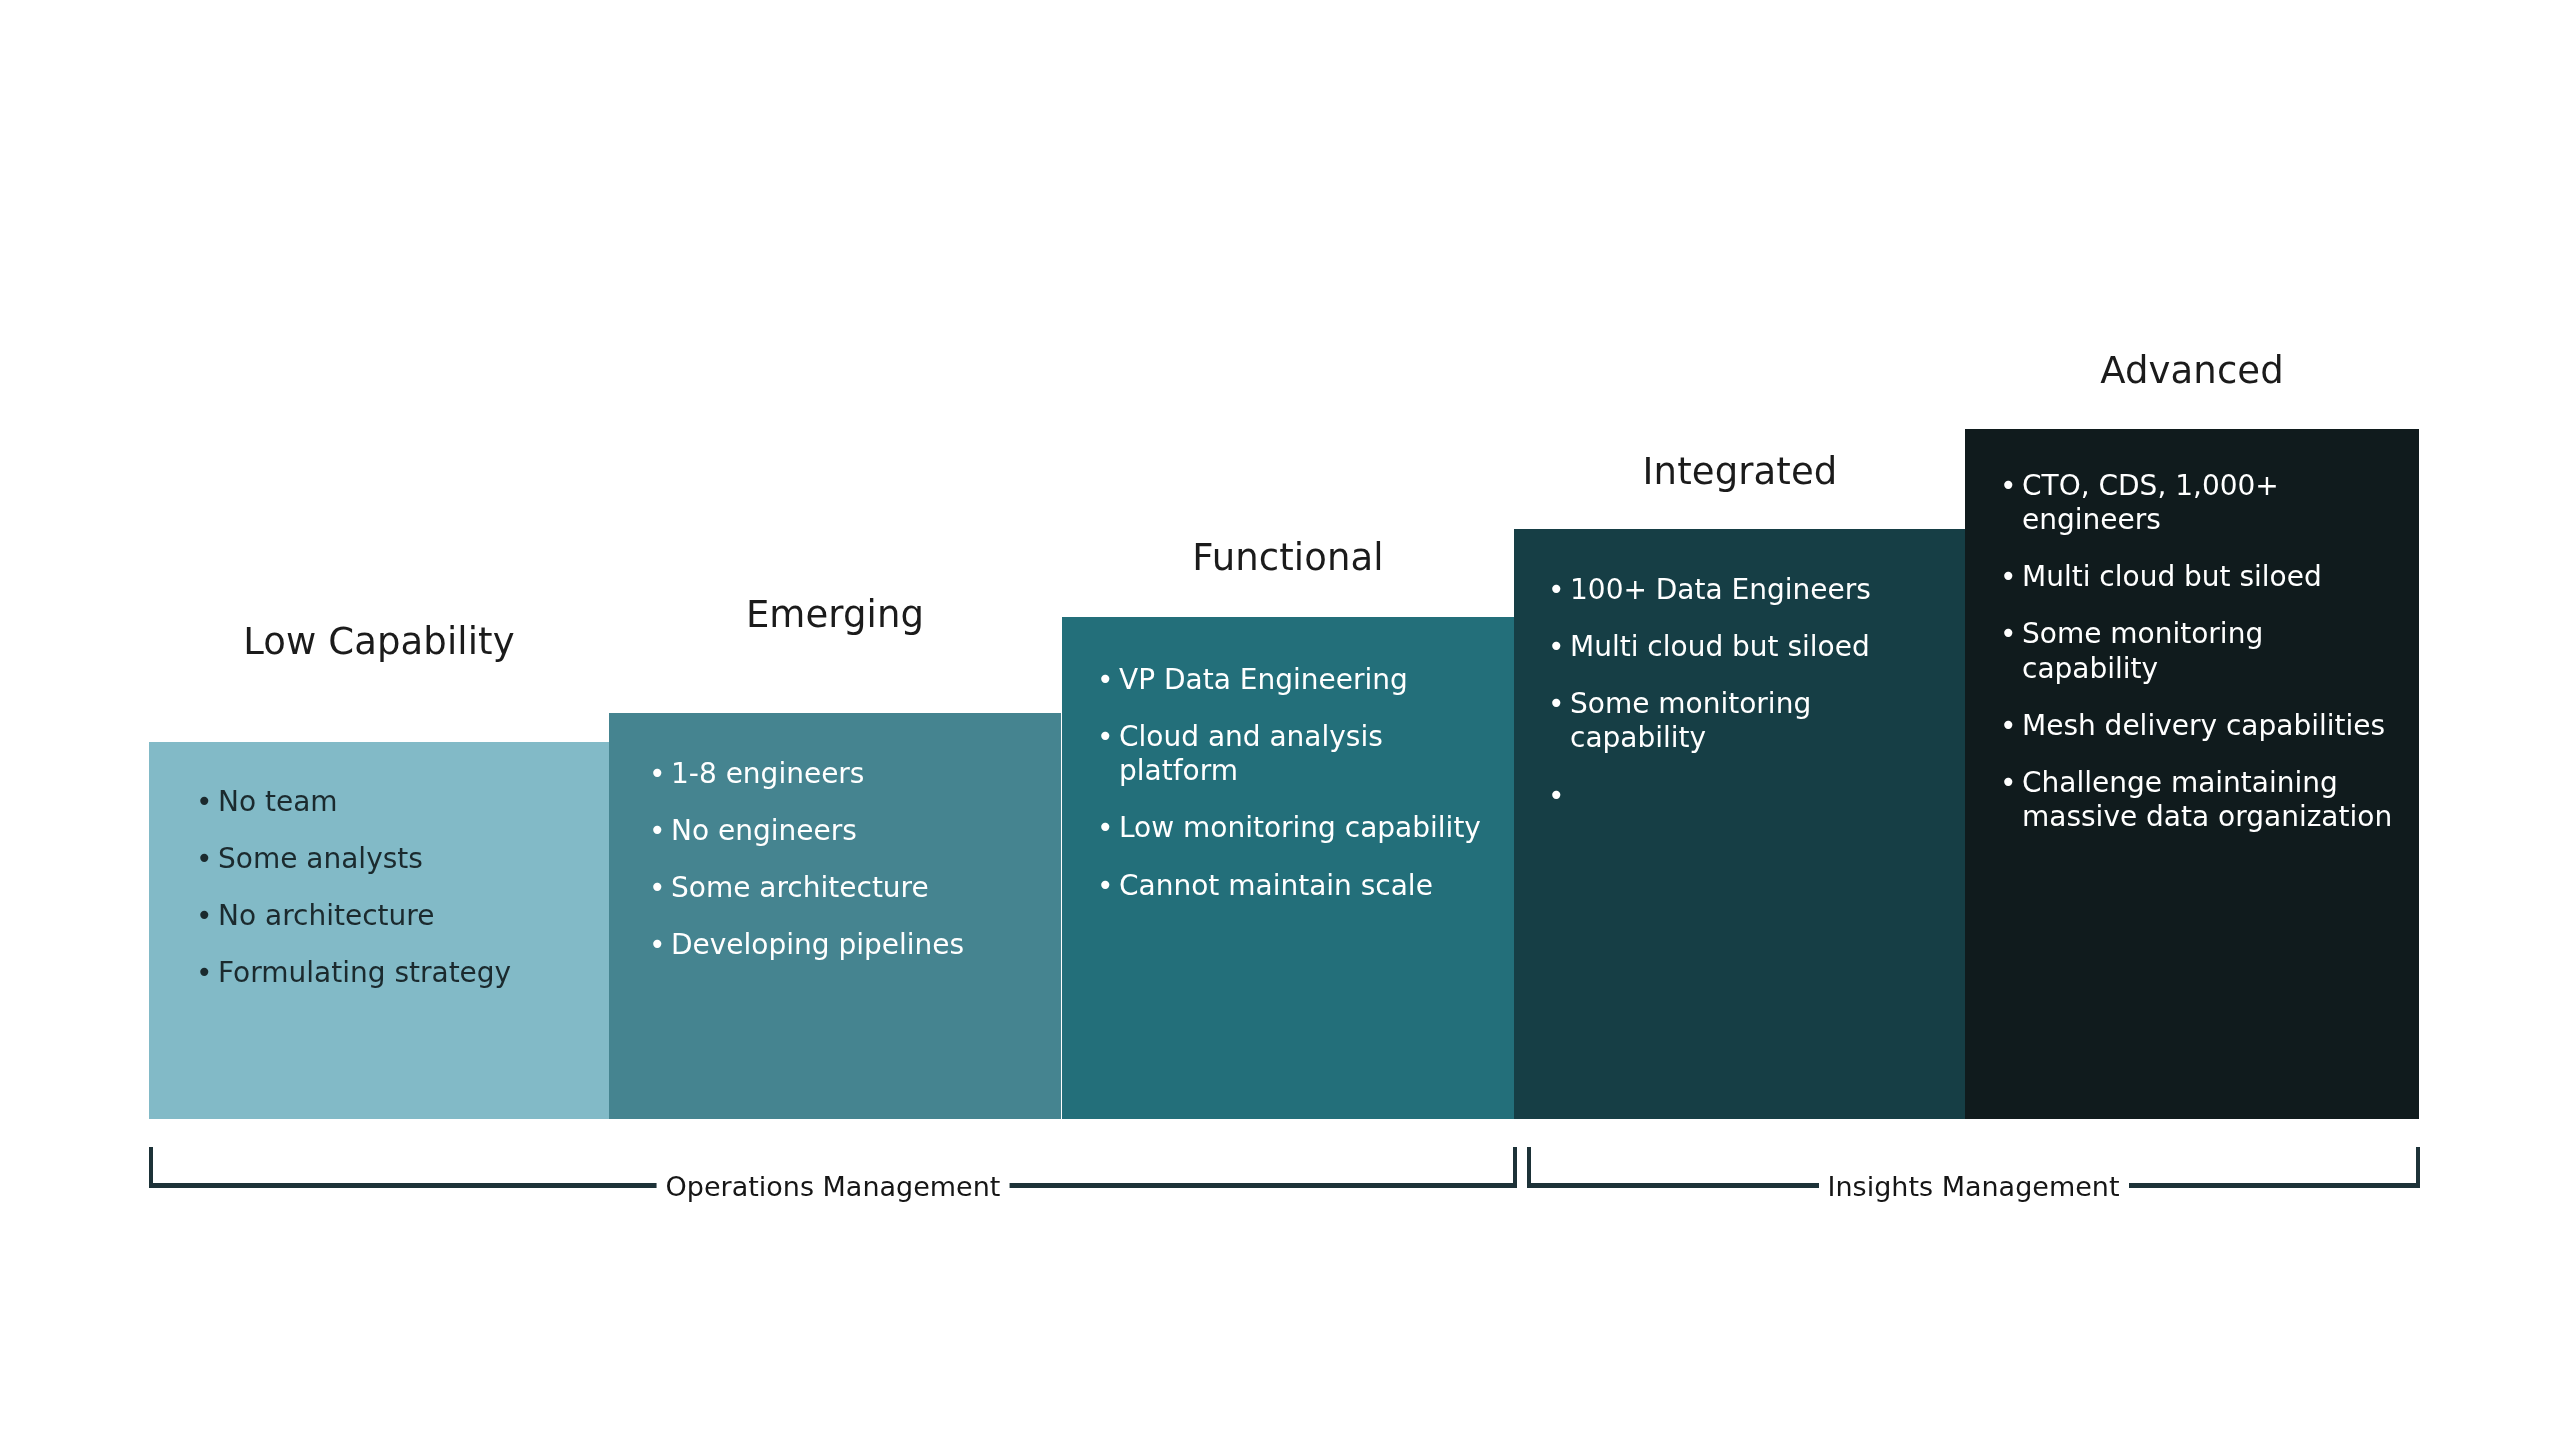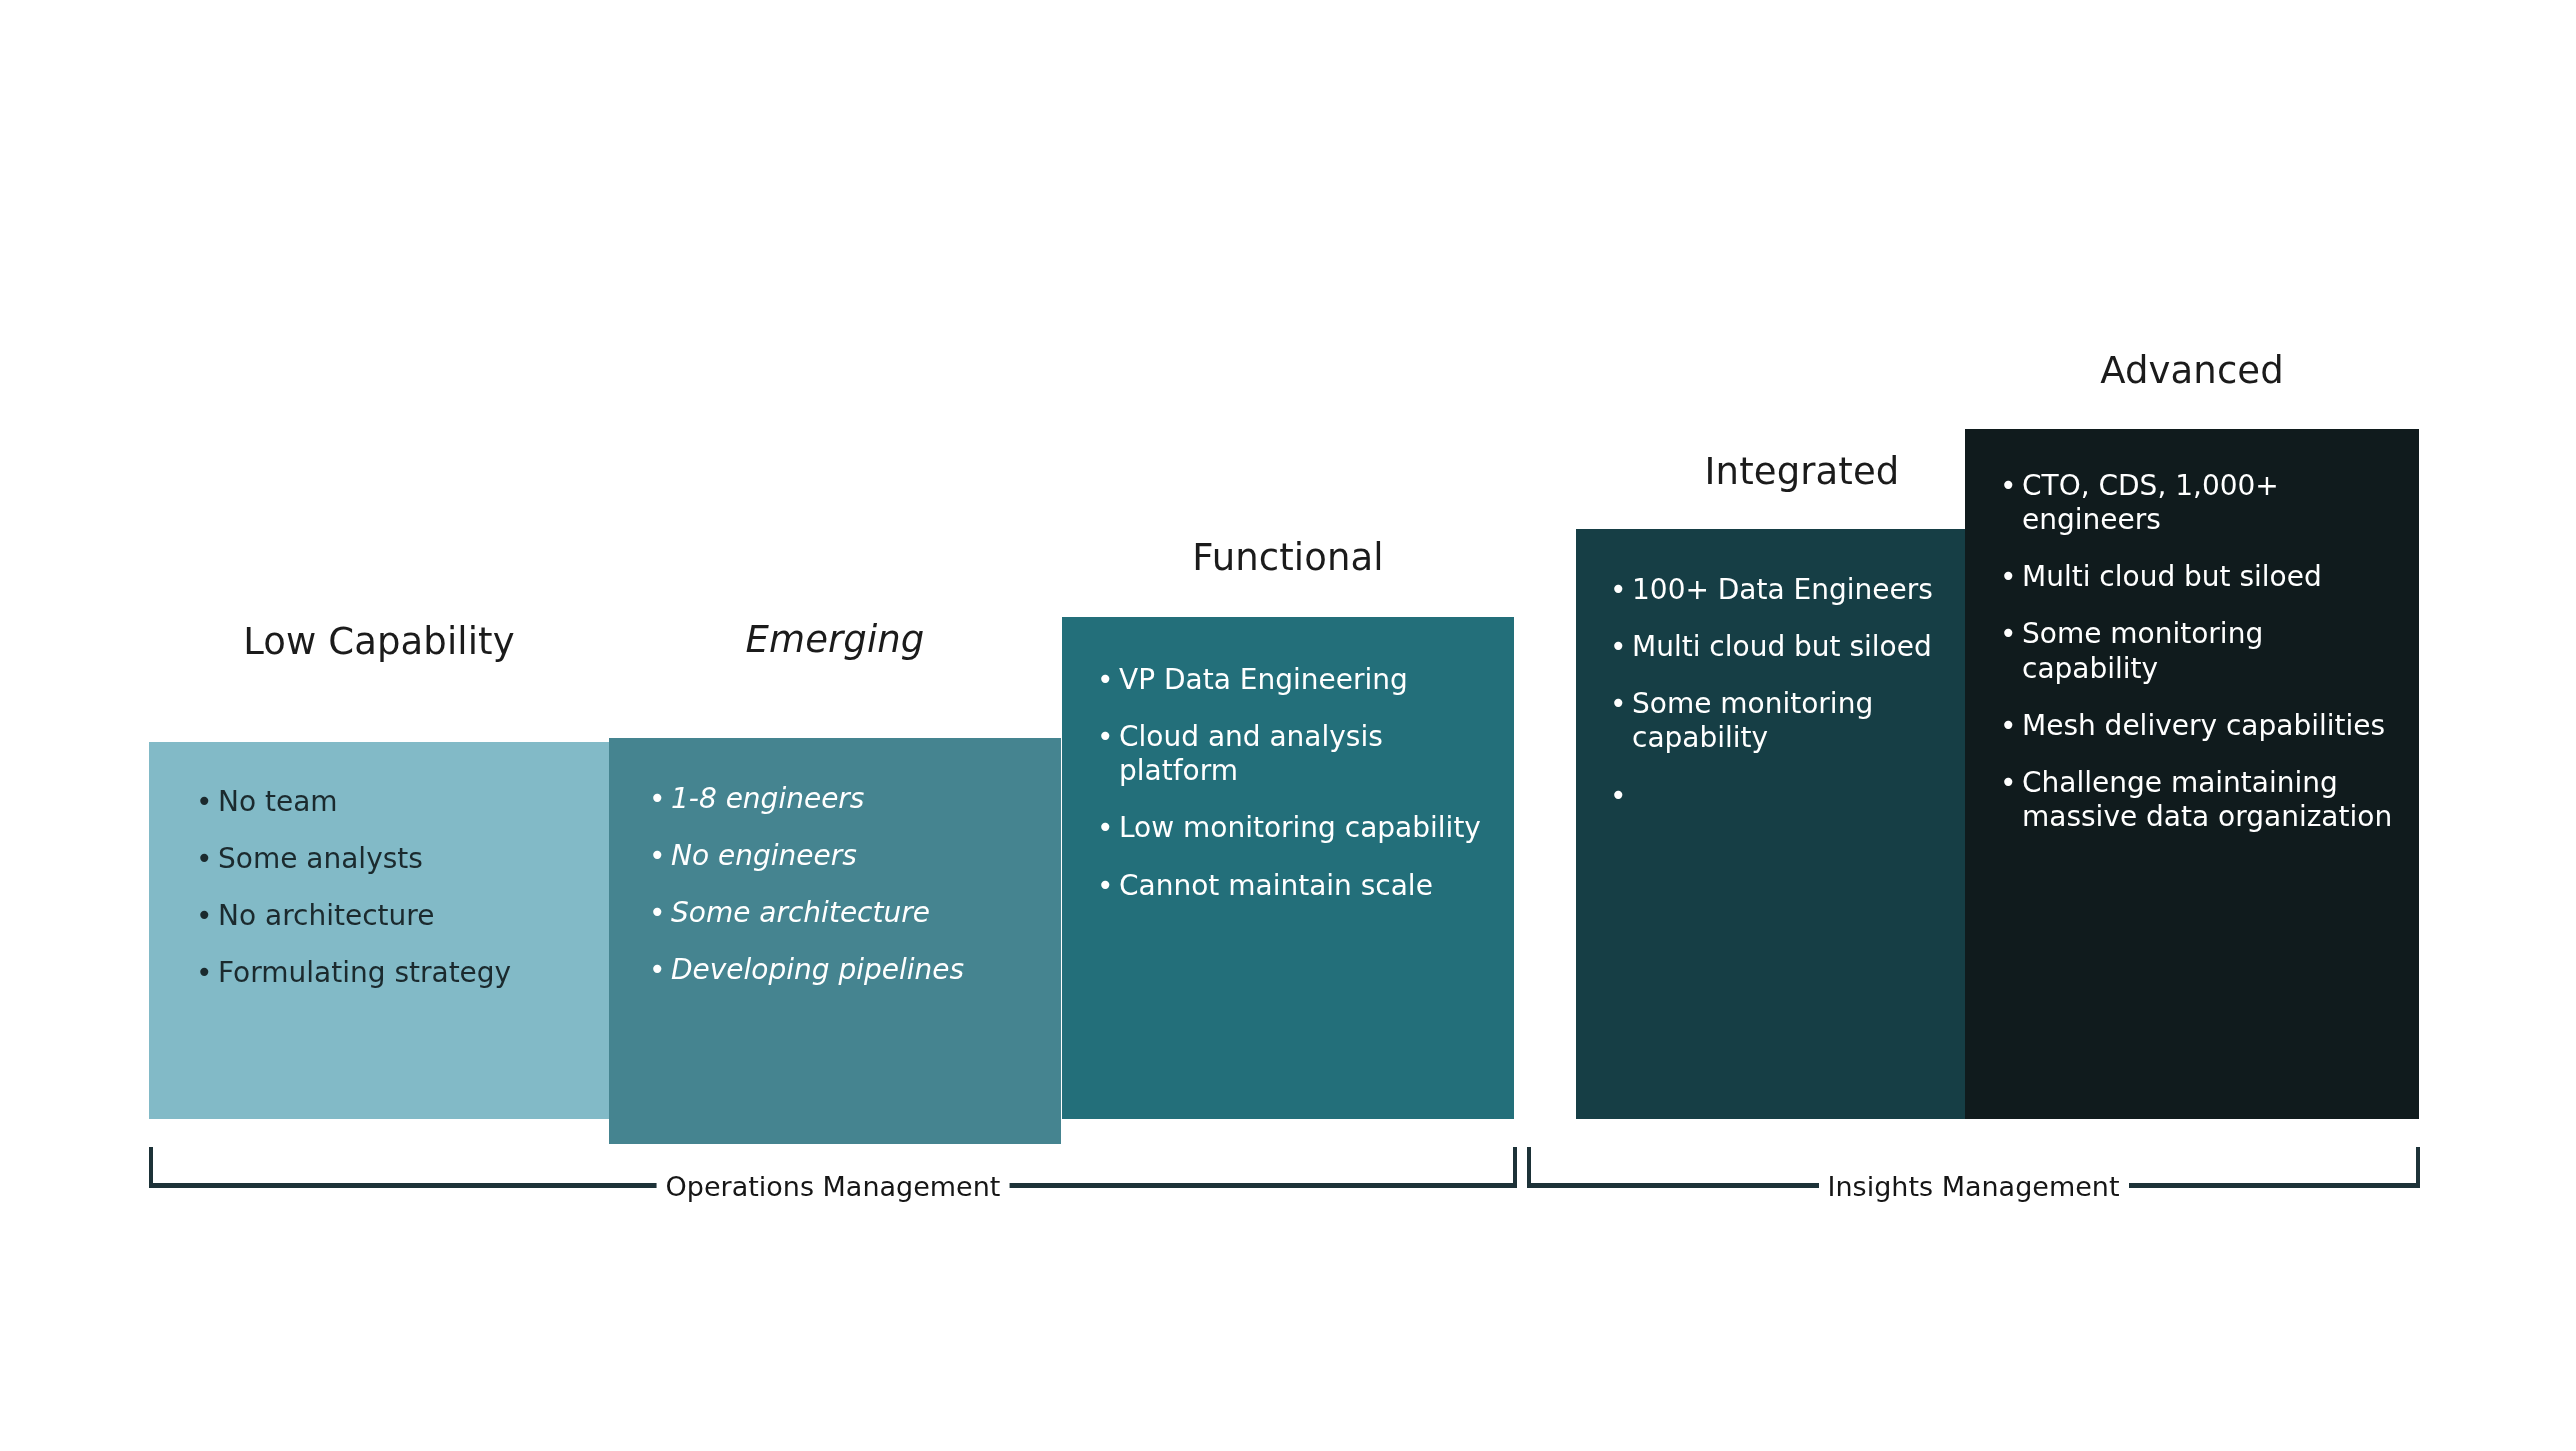--- a/index.html
+++ b/index.html
@@ -117,21 +117,21 @@
           <span>No architecture</span>
         </li>
         <li class="bullet">
           <span class="dot">•</span>
           <span>Formulating strategy</span>
         </li>
       </ul>
     </div>
   </div>
 
-  <div class="stage-col" style="left:609px; top:738px; width:452px; height:476px;font-style:italic;">
+  <div class="stage-col" style="left:609px; top:713px; width:452px; height:476px;">
     <div class="stage-title" style="left:0; top:-117px; width:452px;">Emerging</div>
     <div class="stage-bar" style="left:0; top:0; width:452px; height:406px; background:#458490;">
       <ul class="bullets" style="top:44px; padding-left:40px; padding-right:22px; color:#ffffff;">
         <li class="bullet">
           <span class="dot">•</span>
           <span>1-8 engineers</span>
         </li>
         <li class="bullet">
           <span class="dot">•</span>
           <span>No engineers</span>
@@ -165,21 +165,21 @@
           <span>Low monitoring capability</span>
         </li>
         <li class="bullet">
           <span class="dot">•</span>
           <span>Cannot maintain scale</span>
         </li>
       </ul>
     </div>
   </div>
 
-  <div class="stage-col" style="left:1576px; top:529px; width:452px; height:590px;">
+  <div class="stage-col" style="left:1514px; top:529px; width:452px; height:590px;">
     <div class="stage-title" style="left:0; top:-76px; width:452px;">Integrated</div>
     <div class="stage-bar" style="left:0; top:0; width:452px; height:590px; background:#163e45;">
       <ul class="bullets" style="top:44px; padding-left:34px; padding-right:22px; color:#ffffff;">
         <li class="bullet">
           <span class="dot">•</span>
           <span>100+ Data Engineers</span>
         </li>
         <li class="bullet">
           <span class="dot">•</span>
           <span>Multi cloud but siloed</span>

